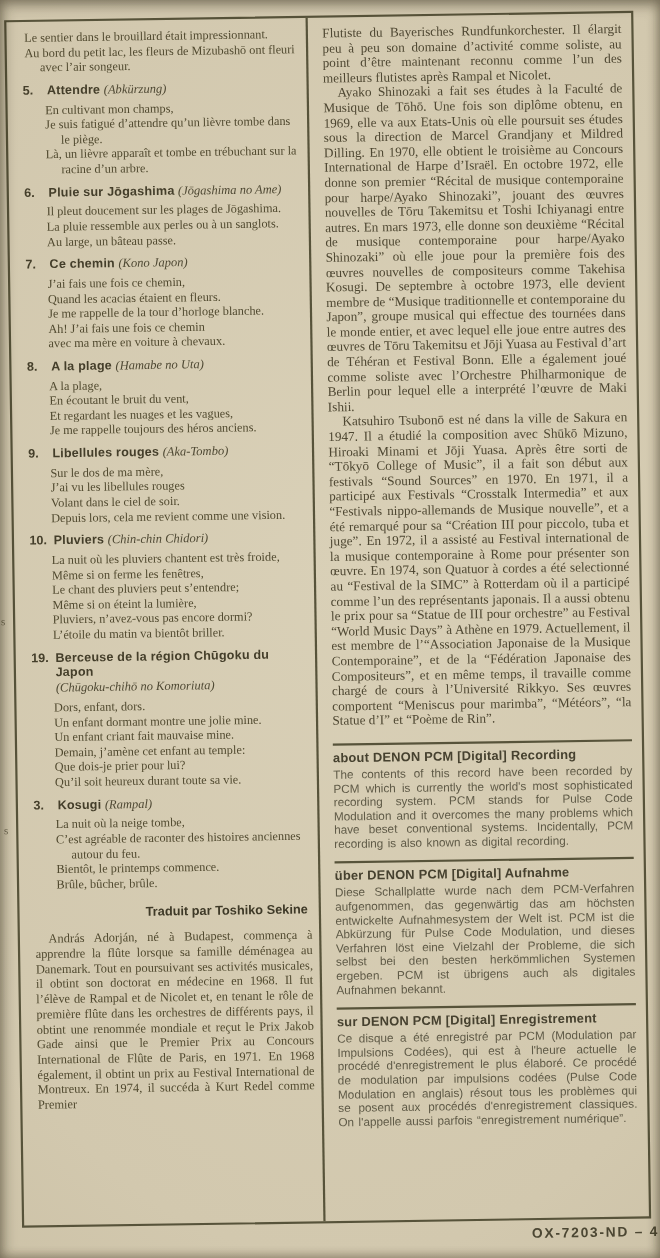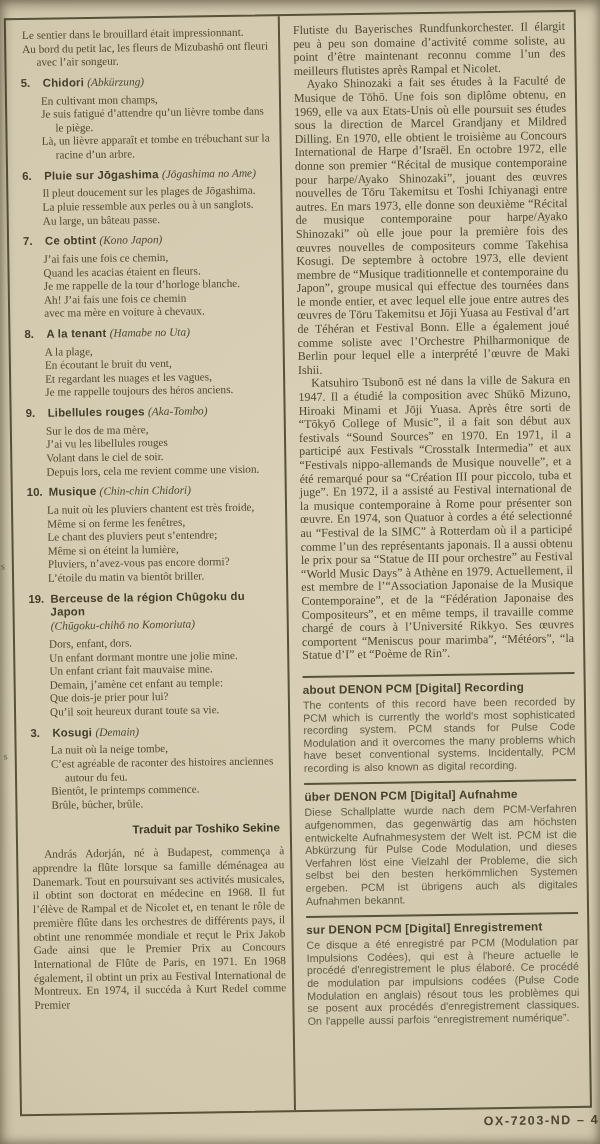--- a/index.html
+++ b/index.html
@@ -58,21 +58,21 @@
   <div class="frame">
     <div class="col col-left">
       <div id="intro" class="stanza">
           <div class="lyric">Le sentier dans le brouillard était impressionnant.</div>
           <div class="lyric">Au bord du petit lac, les fleurs de Mizubashō ont fleuri avec l’air songeur.</div>
         </div>
       <div id="songs">
           <div class="song">
             <div class="song-head">
               <span class="song-num">5.</span>
-              <span class="song-titlewrap"><span class="song-title">Chidori</span> <span class="romaji">(Abkürzung)</span></span>
+              <span class="song-titlewrap"><span class="song-title">Attendre</span> <span class="romaji">(Abkürzung)</span></span>
             </div>
             <div class="lyrics">
               <div class="lyric">En cultivant mon champs,</div>
               <div class="lyric">Je suis fatigué d’attendre qu’un lièvre tombe dans le piège.</div>
               <div class="lyric">Là, un lièvre apparaît et tombe en trébuchant sur la racine d’un arbre.</div>
             </div>
           </div>
           <div class="song">
             <div class="song-head">
               <span class="song-num">6.</span>
@@ -80,34 +80,34 @@
             </div>
             <div class="lyrics">
               <div class="lyric">Il pleut doucement sur les plages de Jōgashima.</div>
               <div class="lyric">La pluie ressemble aux perles ou à un sanglots.</div>
               <div class="lyric">Au large, un bâteau passe.</div>
             </div>
           </div>
           <div class="song">
             <div class="song-head">
               <span class="song-num">7.</span>
-              <span class="song-titlewrap"><span class="song-title">Ce obtint</span> <span class="romaji">(Kono Japon)</span></span>
+              <span class="song-titlewrap"><span class="song-title">Ce chemin</span> <span class="romaji">(Kono Japon)</span></span>
             </div>
             <div class="lyrics">
               <div class="lyric">J’ai fais une fois ce chemin,</div>
               <div class="lyric">Quand les acacias étaient en fleurs.</div>
               <div class="lyric">Je me rappelle de la tour d’horloge blanche.</div>
               <div class="lyric">Ah!  J’ai fais une fois ce chemin</div>
               <div class="lyric">avec ma mère en voiture à chevaux.</div>
             </div>
           </div>
           <div class="song">
             <div class="song-head">
               <span class="song-num">8.</span>
-              <span class="song-titlewrap"><span class="song-title">A la tenant</span> <span class="romaji">(Hamabe no Uta)</span></span>
+              <span class="song-titlewrap"><span class="song-title">A la plage</span> <span class="romaji">(Hamabe no Uta)</span></span>
             </div>
             <div class="lyrics">
               <div class="lyric">A la plage,</div>
               <div class="lyric">En écoutant le bruit du vent,</div>
               <div class="lyric">Et regardant les nuages et les vagues,</div>
               <div class="lyric">Je me rappelle toujours des héros anciens.</div>
             </div>
           </div>
           <div class="song">
             <div class="song-head">
@@ -117,21 +117,21 @@
             <div class="lyrics">
               <div class="lyric">Sur le dos de ma mère,</div>
               <div class="lyric">J’ai vu les libellules rouges</div>
               <div class="lyric">Volant dans le ciel de soir.</div>
               <div class="lyric">Depuis lors, cela me revient comme une vision.</div>
             </div>
           </div>
           <div class="song">
             <div class="song-head">
               <span class="song-num">10.</span>
-              <span class="song-titlewrap"><span class="song-title">Musique</span> <span class="romaji">(Chin-chin Chidori)</span></span>
+              <span class="song-titlewrap"><span class="song-title">Pluviers</span> <span class="romaji">(Chin-chin Chidori)</span></span>
             </div>
             <div class="lyrics">
               <div class="lyric">La nuit où les pluviers chantent est très froide,</div>
               <div class="lyric">Même si on ferme les fenêtres,</div>
               <div class="lyric">Le chant des pluviers peut s’entendre;</div>
               <div class="lyric">Même si on éteint la lumière,</div>
               <div class="lyric">Pluviers, n’avez-vous pas encore dormi?</div>
               <div class="lyric">L’étoile du matin va bientôt briller.</div>
             </div>
           </div>
@@ -145,21 +145,21 @@
               <div class="lyric">Un enfant dormant montre une jolie mine.</div>
               <div class="lyric">Un enfant criant fait mauvaise mine.</div>
               <div class="lyric">Demain, j’amène cet enfant au temple:</div>
               <div class="lyric">Que dois-je prier pour lui?</div>
               <div class="lyric">Qu’il soit heureux durant toute sa vie.</div>
             </div>
           </div>
           <div class="song">
             <div class="song-head">
               <span class="song-num">3.</span>
-              <span class="song-titlewrap"><span class="song-title">Kosugi</span> <span class="romaji">(Demain)</span></span>
+              <span class="song-titlewrap"><span class="song-title">Kosugi</span> <span class="romaji">(Rampal)</span></span>
             </div>
             <div class="lyrics">
               <div class="lyric">La nuit où la neige tombe,</div>
               <div class="lyric">C’est agréable de raconter des histoires anciennes autour du feu.</div>
               <div class="lyric">Bientôt, le printemps commence.</div>
               <div class="lyric">Brûle, bûcher, brûle.</div>
             </div>
           </div>
         </div>
       <div class="credit">Traduit par Toshiko Sekine</div>

